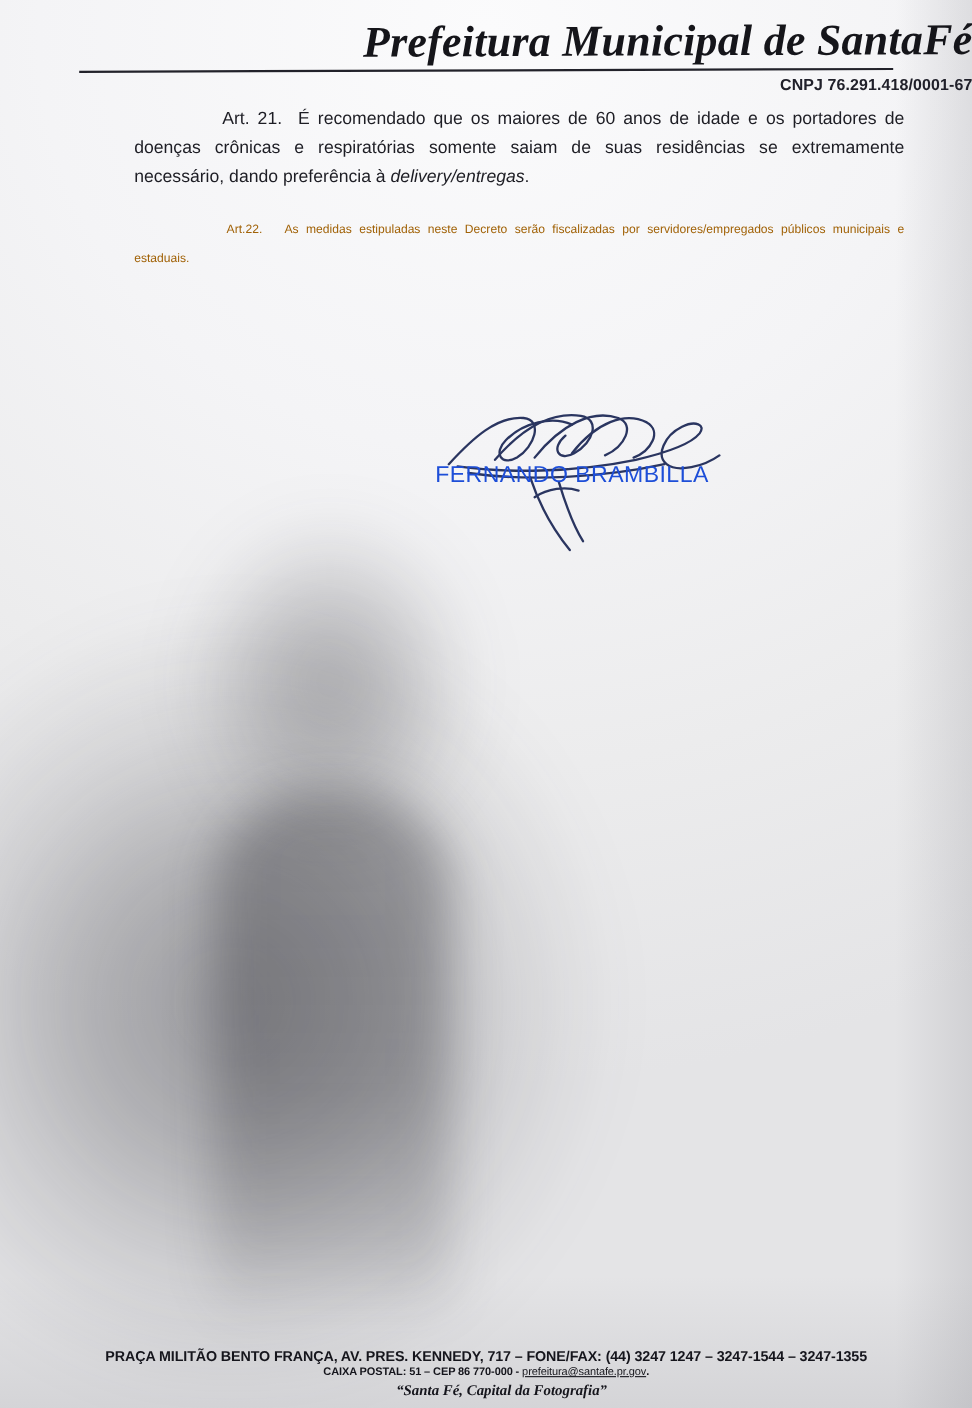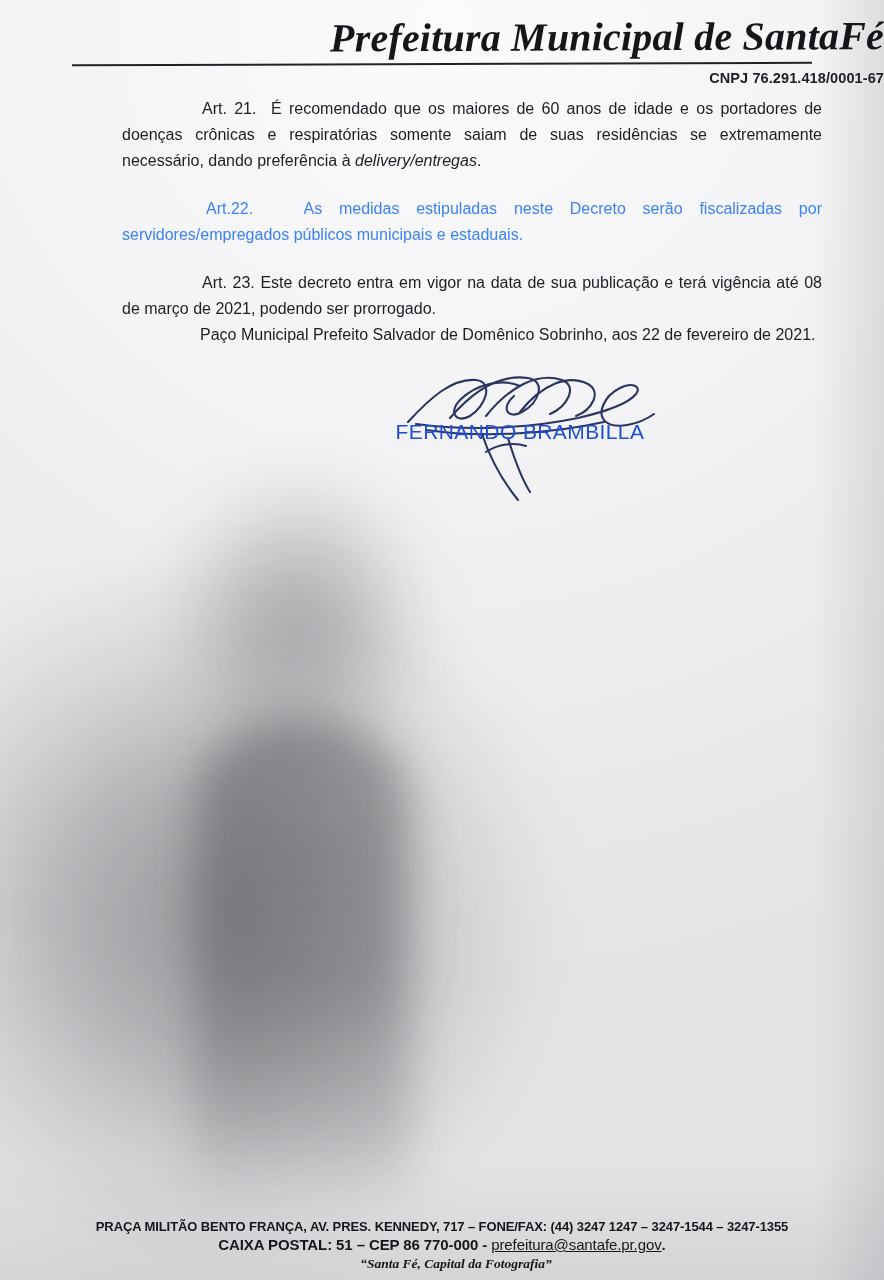--- a/index.html
+++ b/index.html
@@ -129,23 +129,23 @@
     font-size: 16px;
     line-height: 26px;
     color: #1d1d24;
     margin: 0 0 22px 0;
     text-indent: 80px;
   }
   .para em { font-style: italic; }
 
   .para-spaced {
     text-align: justify;
-    font-size: 16px;
+    font-size: 11px;
     line-height: 26px;
-    color: #3b82f6;
+    color: #a16207;
     margin: 0 0 22px 0;
     text-indent: 84px;
   }
 
   .closing {
     position: absolute;
     top: 322px;
     left: 200px;
     width: 650px;
     font-size: 16px;
@@ -192,21 +192,21 @@
     width: 884px;
     text-align: center;
     color: #15151c;
   }
   .footer-line1 {
     font-size: 13px;
     font-weight: bold;
     letter-spacing: -0.1px;
   }
   .footer-line2 {
-    font-size: 15px;
+    font-size: 10px;
     font-weight: bold;
     margin-top: 2px;
     letter-spacing: -0.1px;
   }
   .footer-line2 .email {
     text-decoration: underline;
     font-weight: normal;
     color: #16161c;
   }
   .footer-line3 {
@@ -239,26 +239,22 @@
   <div class="body-block">
 
     <p class="para">
       <span>Art. 21.</span>&nbsp;&nbsp;<span>É recomendado que os maiores de 60 anos de idade e os portadores de doenças crônicas e respiratórias somente saiam de suas residências se extremamente necessário, dando preferência à </span><em>delivery/entregas</em><span>.</span>
     </p>
 
     <p class="para-spaced">
       <span>Art.22.</span>&nbsp;&nbsp;&nbsp;<span>As medidas estipuladas neste Decreto serão fiscalizadas por servidores/empregados públicos municipais e estaduais.</span>
     </p>
 
-    <p class="para">
-      <span>Art. 23.</span>&nbsp;<span>Este decreto entra em vigor na data de sua publicação e terá vigência até 08 de março de 2021, podendo ser prorrogado.</span>
-    </p>
-  </div>
-
-  <div class="closing">Paço Municipal Prefeito Salvador de Domênico Sobrinho, aos  22 de fevereiro de 2021.</div>
+  </div>
+
 
   <div class="sig-wrap">
     <svg class="sig-svg" viewBox="0 0 300 150">
       <g fill="none" stroke="#2a3560" stroke-width="2.1" stroke-linecap="round" stroke-linejoin="round">
         <path d="M18 62 C40 38, 62 18, 86 20 C104 22, 96 46, 80 56 C66 64, 58 52, 70 40 C86 24, 112 18, 130 26"></path>
         <path d="M60 58 C84 30, 110 14, 138 18 C156 21, 150 42, 132 52 C118 60, 110 48, 124 36"></path>
         <path d="M96 56 C120 26, 148 12, 172 20 C188 26, 178 46, 160 54"></path>
         <path d="M130 52 C152 24, 178 14, 198 24 C212 32, 202 50, 186 56"></path>
         <path d="M26 64 C70 70, 130 70, 188 58 C214 52, 238 44, 246 34 C252 26, 242 22, 230 28 C214 36, 206 54, 216 62 C226 70, 250 64, 264 54"></path>
         <path d="M36 70 C90 78, 160 74, 214 62"></path>

